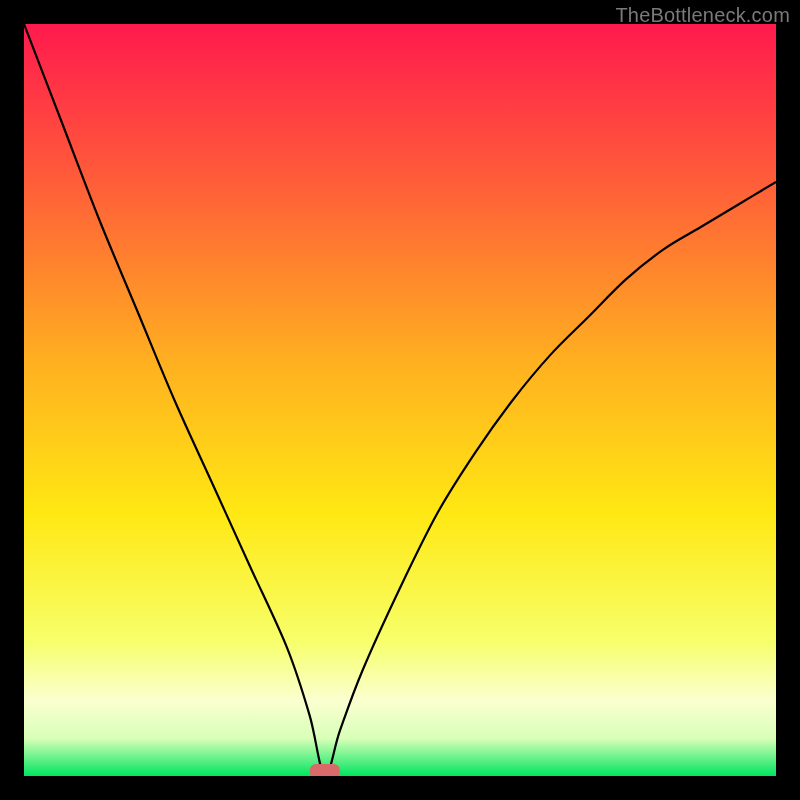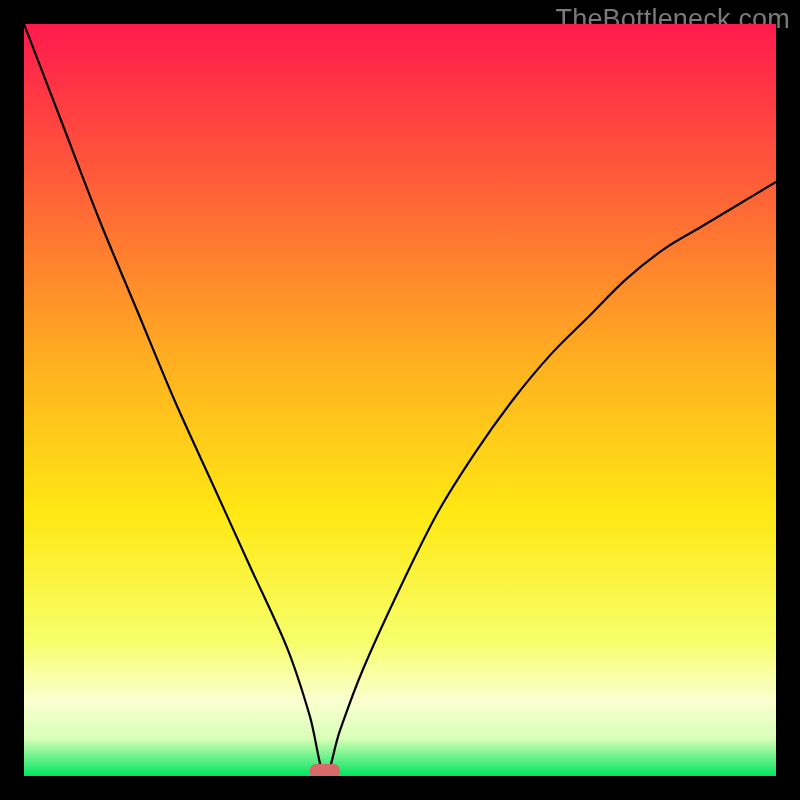--- a/index.html
+++ b/index.html
@@ -24,21 +24,21 @@
     left: 0;
     top: 0;
     width: 752px;
     height: 752px;
   }
   .watermark {
     position: absolute;
     top: 4px;
     right: 10px;
     color: #7a7a7a;
-    font-size: 27px;
+    font-size: 20px;
     letter-spacing: 0.2px;
     font-weight: 500;
   }
 </style>
 </head>
 <body>
 
 <div class="watermark">TheBottleneck.com</div>
 
 <div class="frame">

